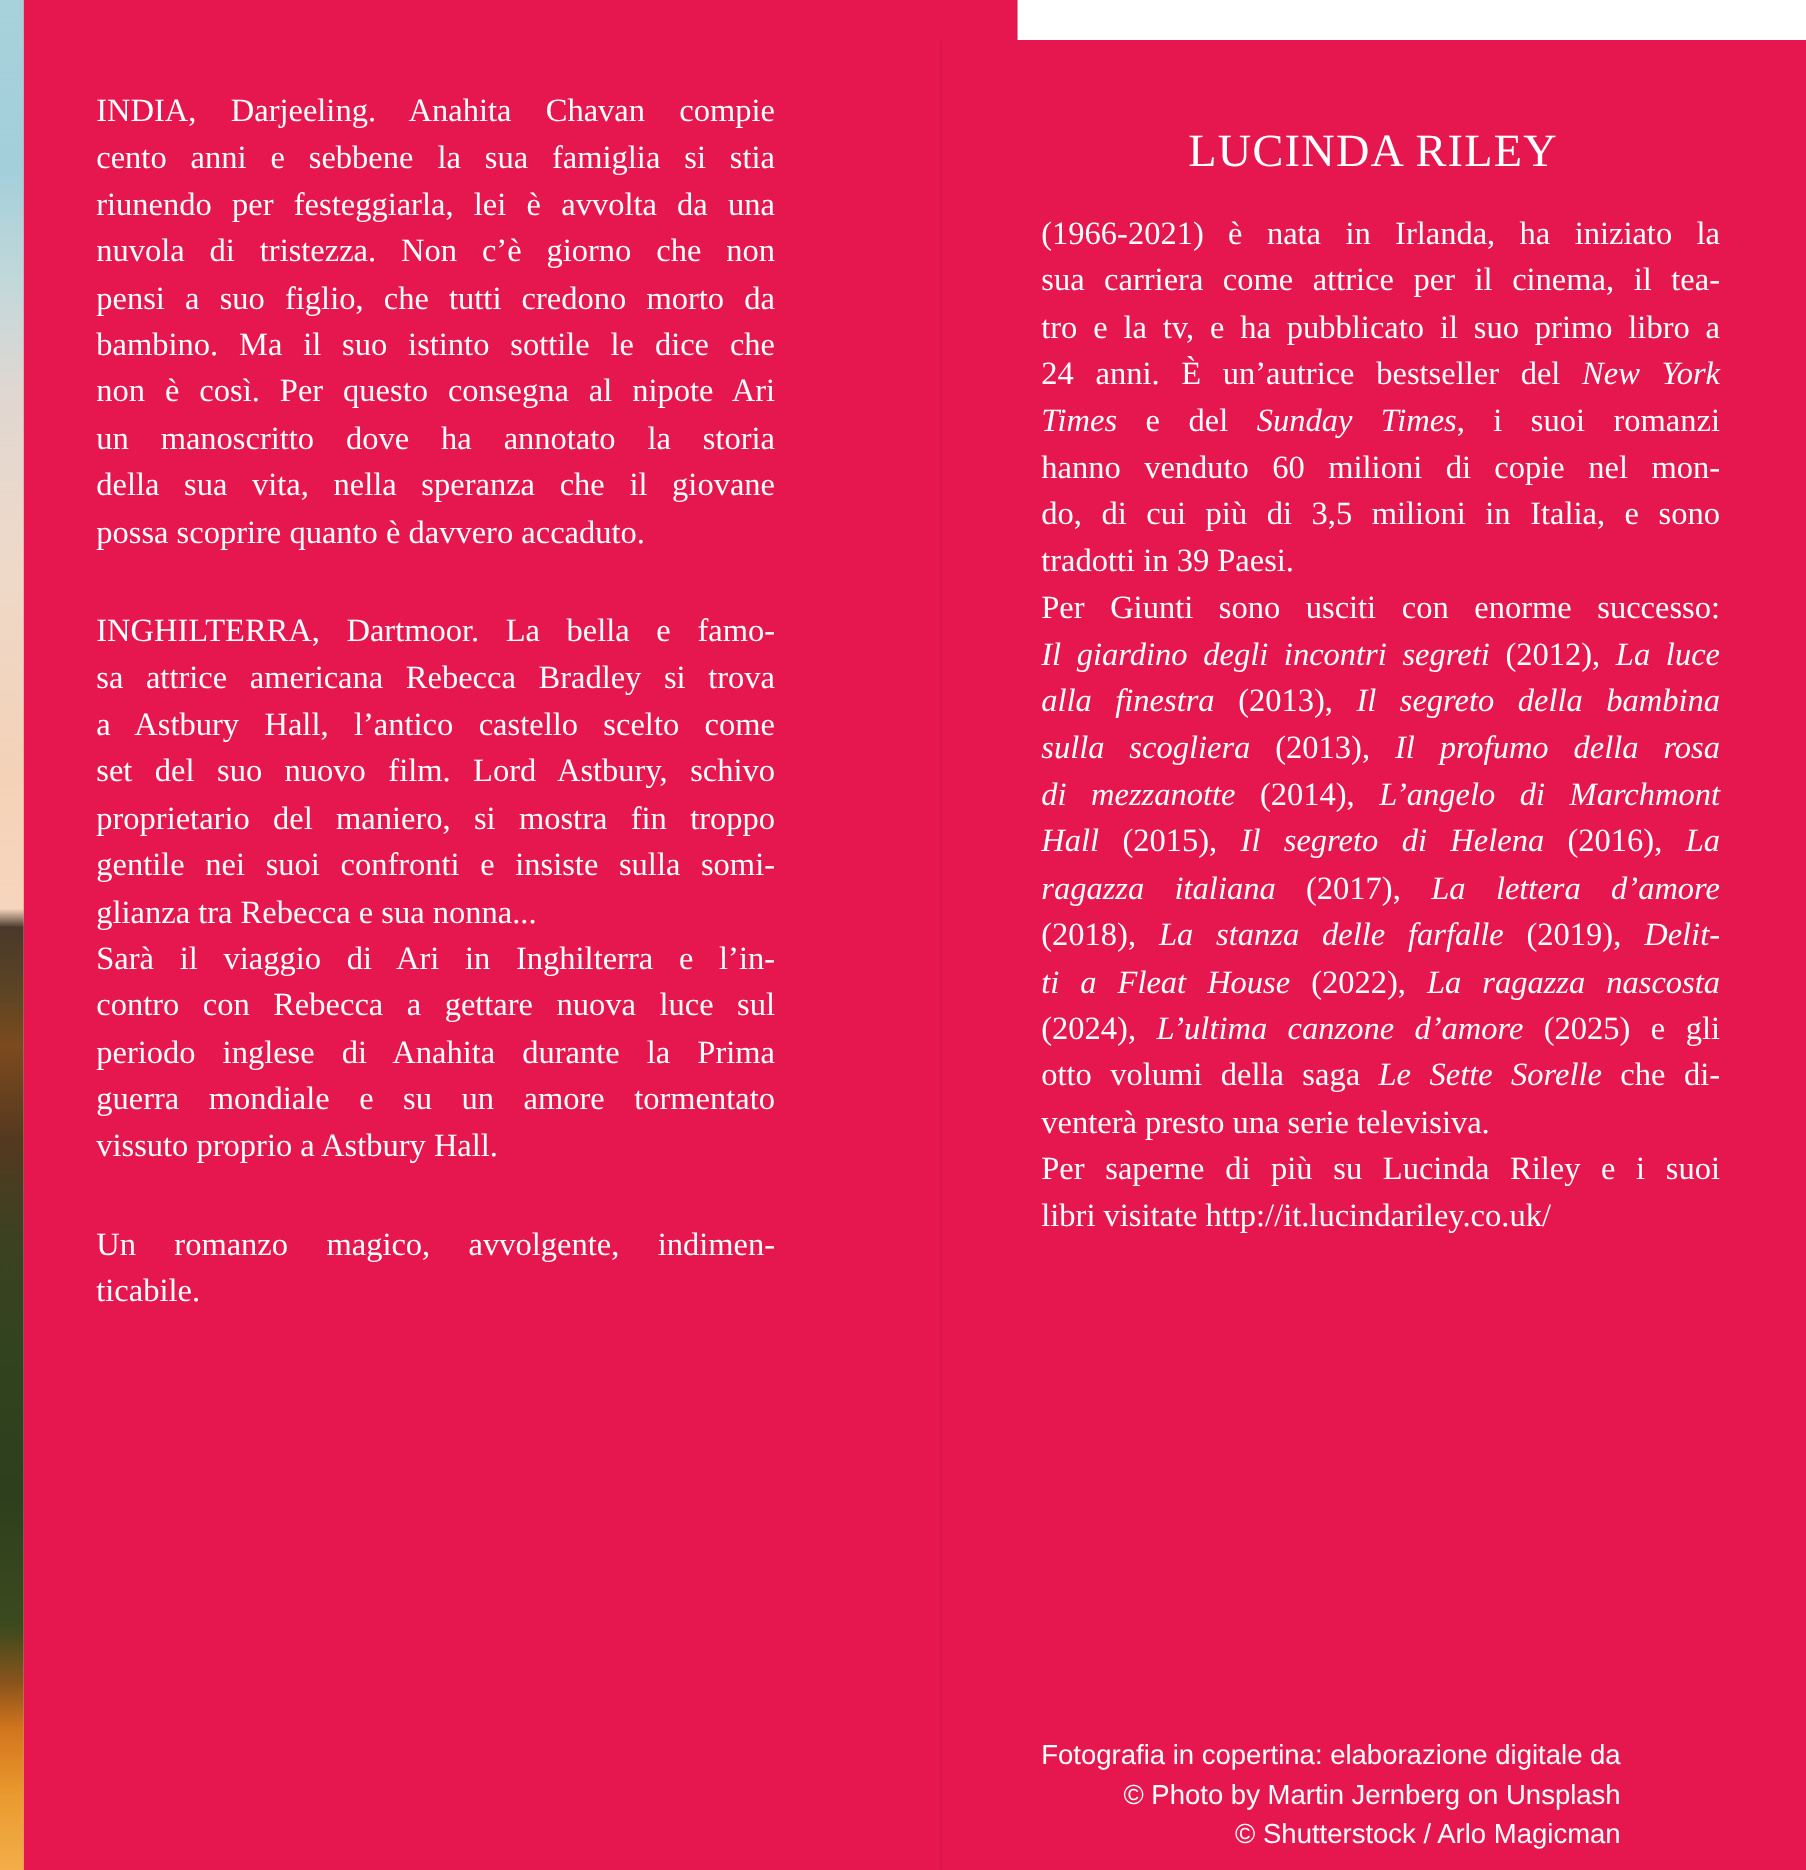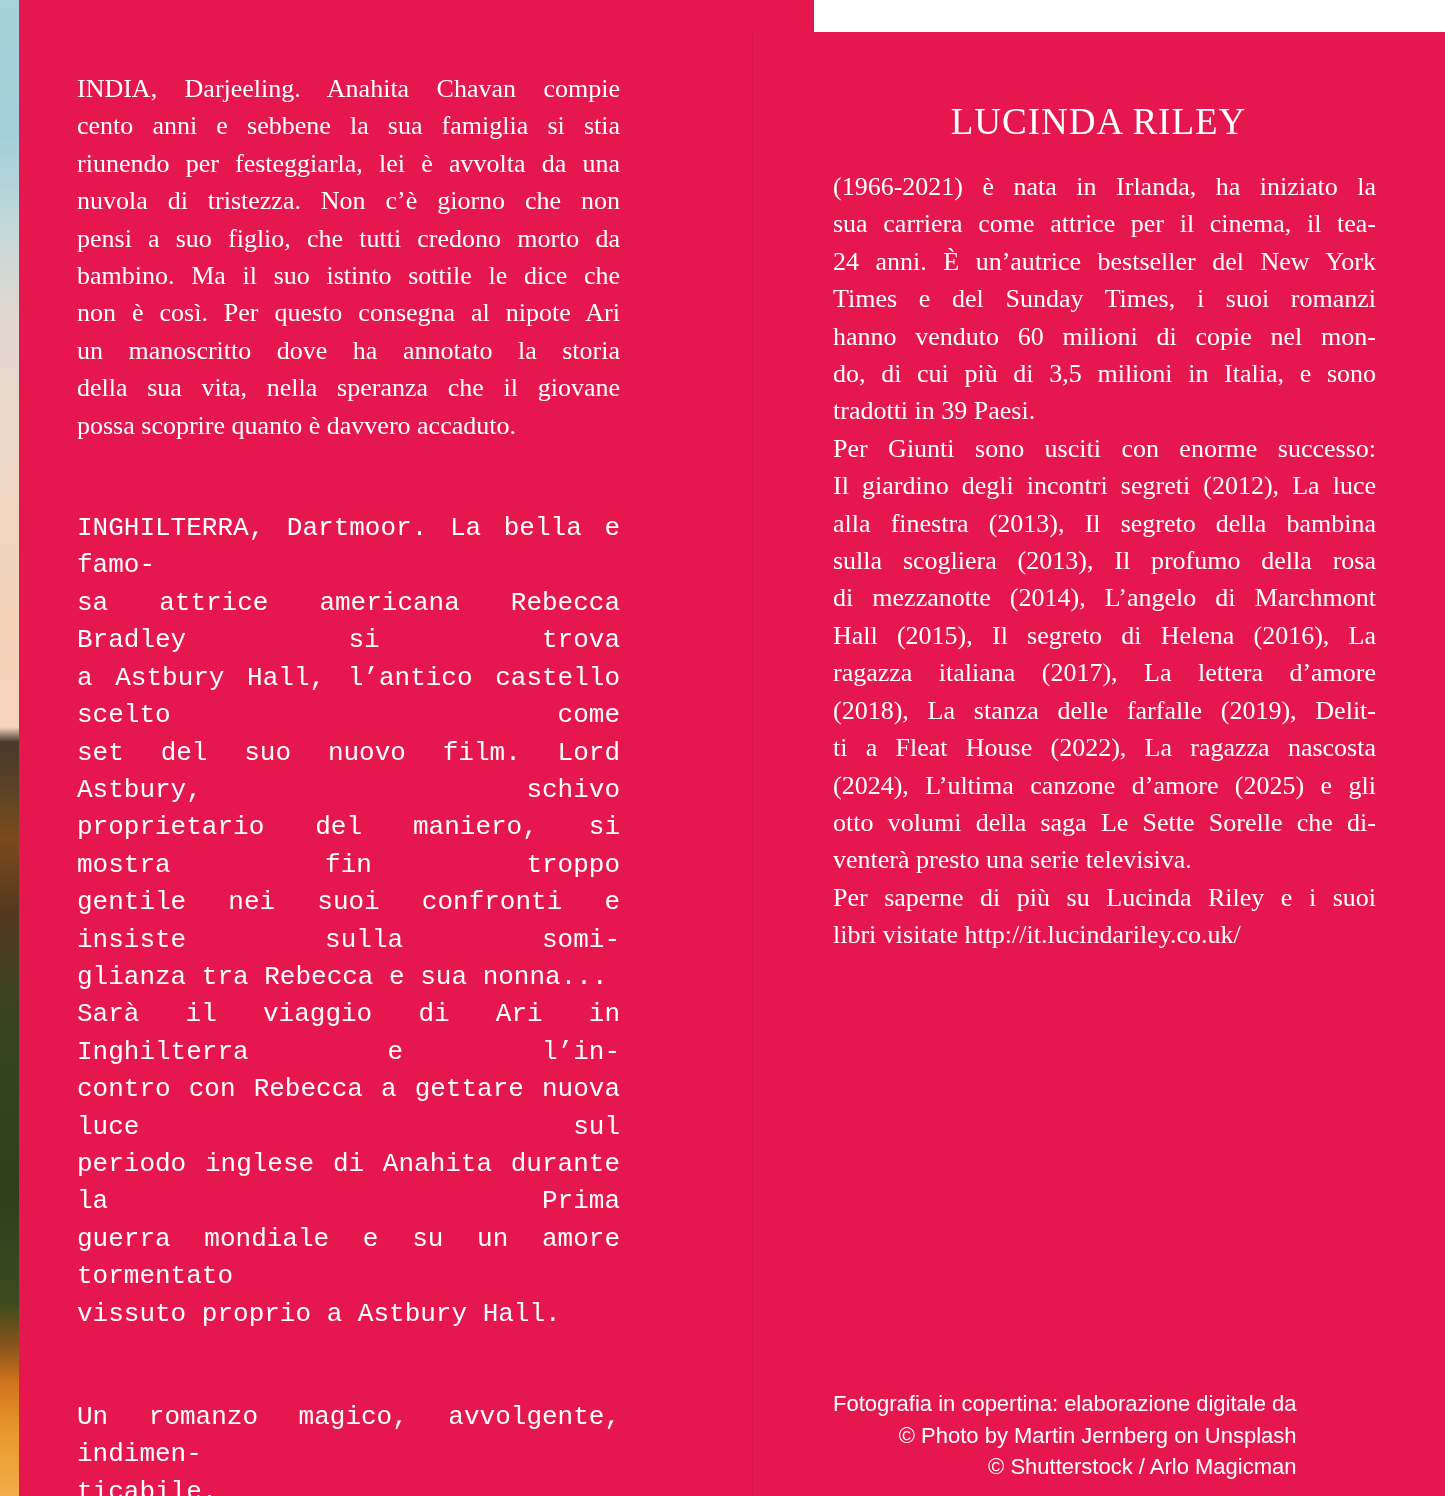--- a/index.html
+++ b/index.html
@@ -52,25 +52,25 @@
     position: absolute;
     width: 543px;
     color: #ffffff;
     font-size: 26px;
     line-height: 37.4px;
     -webkit-font-smoothing: antialiased;
   }
   .left-text  { left: 58px; top: 70px; }
   .right-text { left: 81px; top: 136px; }
 
-  .para + .para { margin-top: 66px; font-family: Liberation Mono, monospace; }
+  .para + .para { margin-top: 42px; }
 
   .line { text-align: justify; text-align-last: justify; }
   .line.last { text-align-last: left; }
-  .it { }
+  .it { font-style: italic; }
 
   .author-title {
     position: absolute;
     left: 0; right: 0;
     top: 68px;
     text-align: center;
     color: #ffffff;
     font-size: 37px;
     line-height: 44px;
     letter-spacing: 1px;
@@ -129,20 +129,21 @@
         </div>
       </div>
   </div>
 
   <div class="panel panel-right">
     <div class="author-title">LUCINDA RILEY</div>
     <div class="textblock right-text">
         <div class="para">
           <div class="line"><span>(1966-2021) è nata in Irlanda, ha iniziato la</span></div>
           <div class="line"><span>sua carriera come attrice per il cinema, il tea-</span></div>
+          <div class="line"><span>tro e la tv, e ha pubblicato il suo primo libro a</span></div>
           <div class="line"><span>24 anni. È un’autrice bestseller del </span><span class="it">New York</span></div>
           <div class="line"><span class="it">Times</span><span> e del </span><span class="it">Sunday Times</span><span>, i suoi romanzi</span></div>
           <div class="line"><span>hanno venduto 60 milioni di copie nel mon-</span></div>
           <div class="line"><span>do, di cui più di 3,5 milioni in Italia, e sono</span></div>
           <div class="line last"><span>tradotti in 39 Paesi.</span></div>
           <div class="line"><span>Per Giunti sono usciti con enorme successo:</span></div>
           <div class="line"><span class="it">Il giardino degli incontri segreti</span><span> (2012), </span><span class="it">La luce</span></div>
           <div class="line"><span class="it">alla finestra</span><span> (2013), </span><span class="it">Il segreto della bambina</span></div>
           <div class="line"><span class="it">sulla scogliera</span><span> (2013), </span><span class="it">Il profumo della rosa</span></div>
           <div class="line"><span class="it">di mezzanotte</span><span> (2014), </span><span class="it">L’angelo di Marchmont</span></div>

